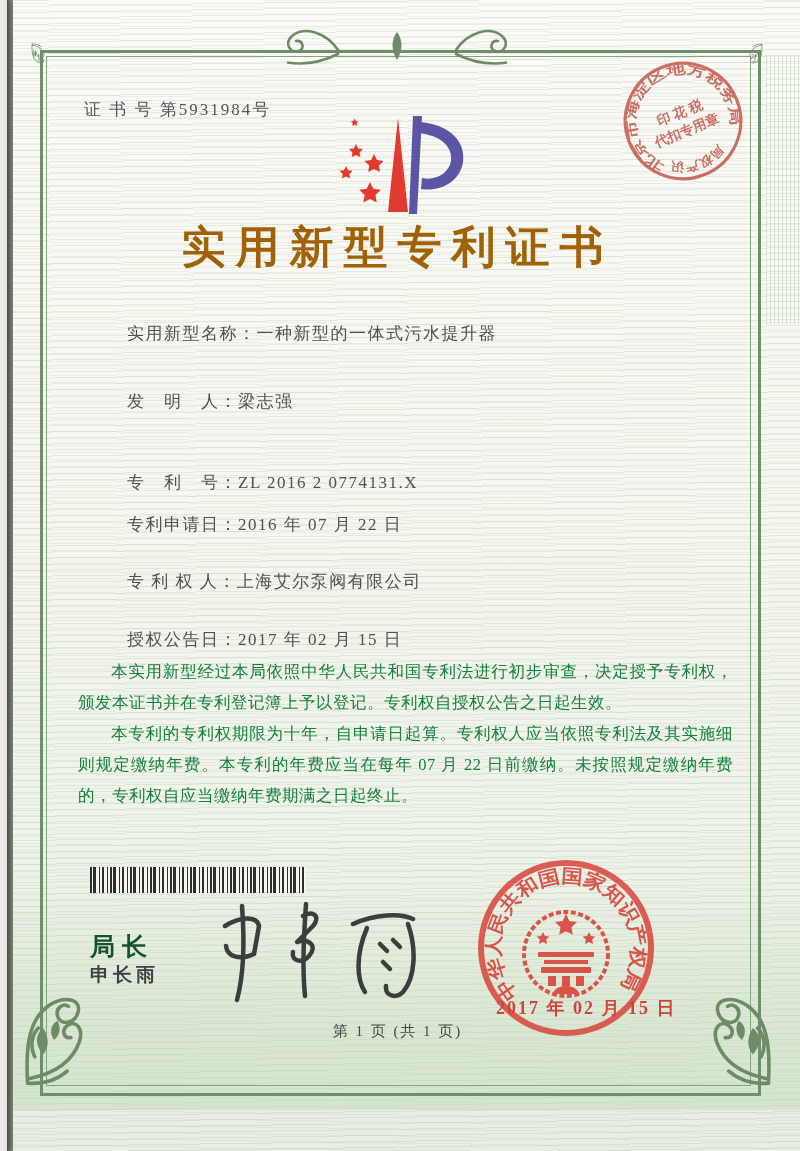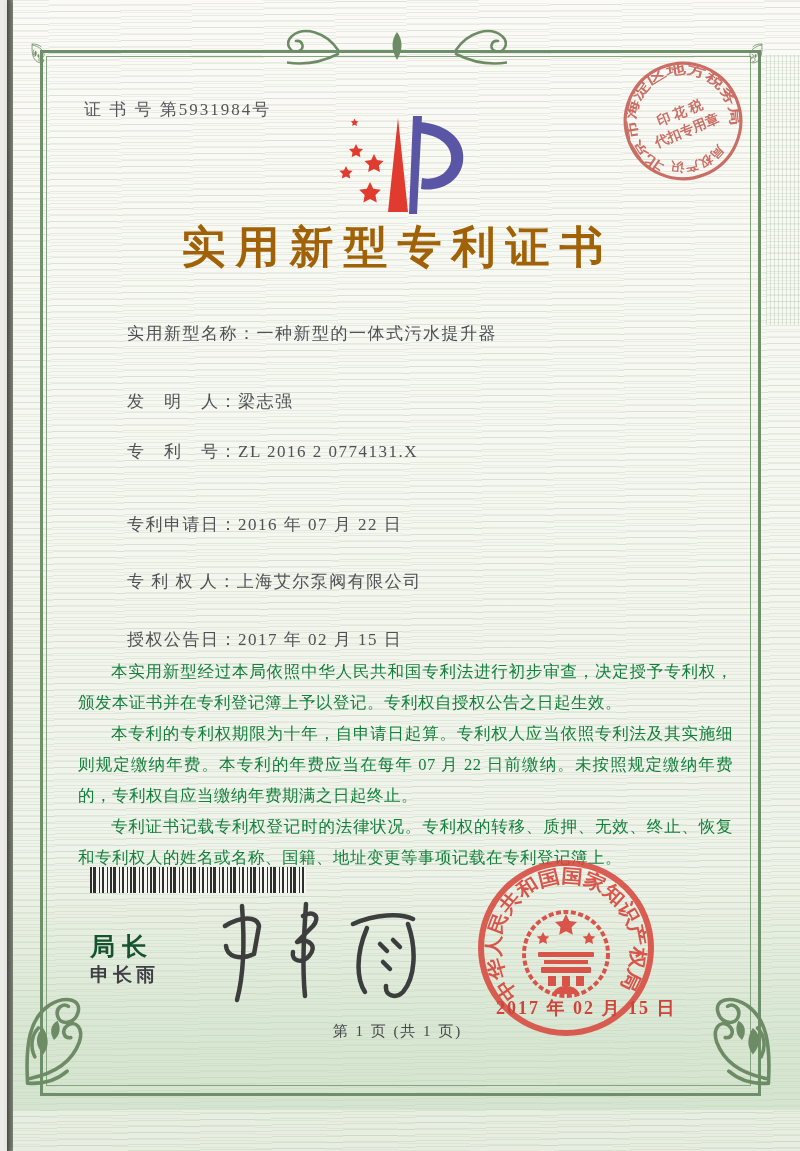--- a/index.html
+++ b/index.html
@@ -37,21 +37,21 @@
   .frame-inner{position:absolute;left:46px;top:56px;width:703px;height:1028px;
     border:1px solid #84a47f;}
   .orn{position:absolute;color:#6d8c66;}
   
   .cert-no{position:absolute;left:84px;top:98px;font-size:17px;color:#55565a;letter-spacing:2px;}
   .logo-wrap{position:absolute;left:322px;top:116px;width:156px;height:102px;}
   .title{position:absolute;left:40px;top:218px;width:715px;text-align:center;
     font-size:44px;font-weight:600;color:#a16207;letter-spacing:10px;}
   .field-row{position:absolute;left:90px;font-size:17px;color:#4f5054;letter-spacing:1.5px;white-space:nowrap;margin-left:37px;}
   .field-row .lab{color:#4f5054;}
-  .f0{top:322px}.f1{top:390px}.f2{top:440px}.f3{top:513px}.f4{top:570px}.f5{top:628px}
+  .f0{top:322px}.f1{top:390px}.f2{top:471px}.f3{top:513px}.f4{top:570px}.f5{top:628px}
   .body-text{position:absolute;left:78px;top:656px;width:655px;
     font-size:16.5px;line-height:31px;color:#15803d;letter-spacing:.5px;text-align:justify;}
   .body-text p{margin:0;text-indent:2em;}
   .barcode{position:absolute;left:90px;top:867px;width:216px;height:26px;
     background:repeating-linear-gradient(90deg,
       #2e2e2e 0 2px,#f6f6f2 2px 3px,#2e2e2e 3px 6px,#f6f6f2 6px 9px,
       #2e2e2e 9px 10px,#f6f6f2 10px 12px,#2e2e2e 12px 14px,#f6f6f2 14px 17px,
       #2e2e2e 17px 18px,#f6f6f2 18px 20px);}
   .signer-title{position:absolute;left:90px;top:930px;font-size:25px;font-weight:700;
     color:#14532d;letter-spacing:7px;}
@@ -143,21 +143,20 @@
 <div class="field-row f0"><span class="lab">实用新型名称：</span><span>一种新型的一体式污水提升器</span></div>
 <div class="field-row f1"><span class="lab">发　明　人：</span><span>梁志强</span></div>
 <div class="field-row f2"><span class="lab">专　利　号：</span><span>ZL 2016 2 0774131.X</span></div>
 <div class="field-row f3"><span class="lab">专利申请日：</span><span>2016 年 07 月 22 日</span></div>
 <div class="field-row f4"><span class="lab">专 利 权 人：</span><span>上海艾尔泵阀有限公司</span></div>
 <div class="field-row f5"><span class="lab">授权公告日：</span><span>2017 年 02 月 15 日</span></div>
 
 <div class="body-text">
   <p>本实用新型经过本局依照中华人民共和国专利法进行初步审查，决定授予专利权，颁发本证书并在专利登记簿上予以登记。专利权自授权公告之日起生效。</p>
   <p>本专利的专利权期限为十年，自申请日起算。专利权人应当依照专利法及其实施细则规定缴纳年费。本专利的年费应当在每年 07 月 22 日前缴纳。未按照规定缴纳年费的，专利权自应当缴纳年费期满之日起终止。</p>
-  <p>专利证书记载专利权登记时的法律状况。专利权的转移、质押、无效、终止、恢复和专利权人的姓名或名称、国籍、地址变更等事项记载在专利登记簿上。</p>
 </div>
 
 <div class="barcode"></div>
 
 <div class="signer-title">局长</div>
 <div class="signer-name">申长雨</div>
 
 <svg class="signature" viewBox="0 0 240 105">
   <g fill="none" stroke="#2f2f31" stroke-width="4.5" stroke-linecap="round" stroke-linejoin="round" opacity=".92">
     <path d="M20,26 C36,16 52,16 54,26 L49,54 C34,61 22,56 21,46"></path>

